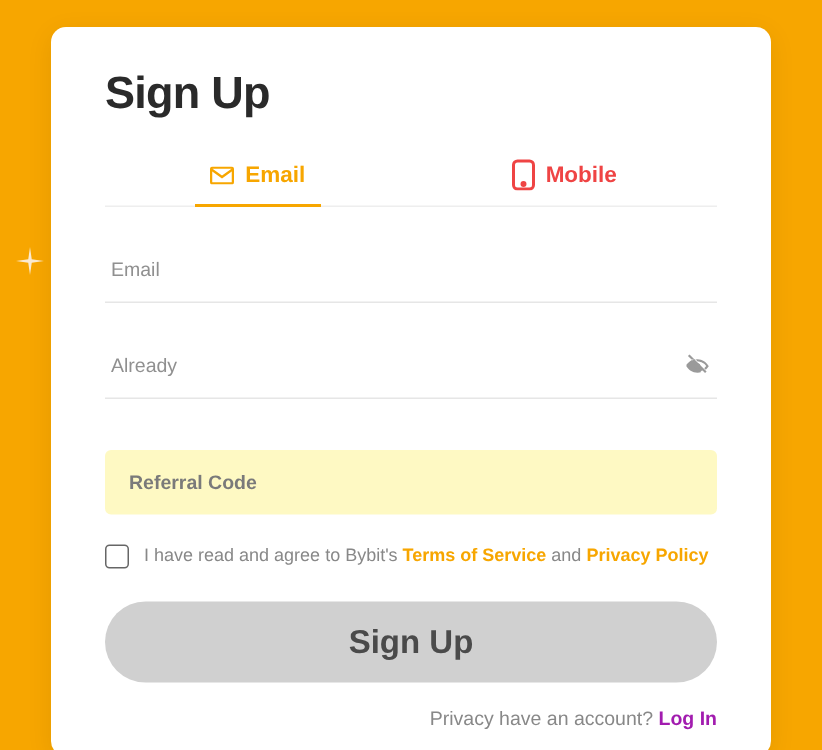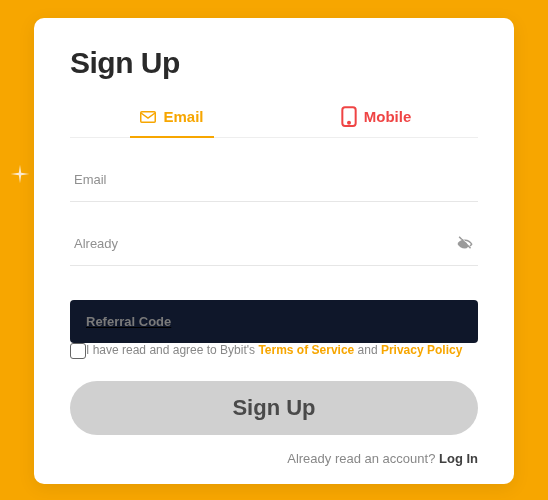--- a/index.html
+++ b/index.html
@@ -97,33 +97,34 @@
       padding: 6px 0;
     }
     .eye {
       width: 18px;
       height: 18px;
       color: #9a9a9a;
       cursor: pointer;
     }
     .referral-wrap {
       margin-top: 34px;
-      background: #0f172a;
+      background: #fef9c3;
       border-radius: 4px;
       padding: 14px 16px;
-      text-decoration: underline;
     }
     .referral-label {
       font-size: 13px;
       font-weight: 600;
       color: #7a7a7a;
     }
     .agree-row {
       display: flex;
       align-items: center;
+      gap: 10px;
+      margin-top: 20px;
     }
     .checkbox {
       width: 16px;
       height: 16px;
       border: 1.5px solid #666;
       border-radius: 3px;
       cursor: pointer;
       background: #fff;
       flex-shrink: 0;
     }
@@ -149,21 +150,21 @@
       padding: 14px 0;
       cursor: pointer;
     }
     .login-row {
       text-align: right;
       margin-top: 16px;
       font-size: 13px;
       color: #888;
     }
     .login-row .login-link {
-      color: #404040;
+      color: #a21caf;
       font-weight: 700;
       cursor: pointer;
     }
   </style>
 </head>
 <body>
 
 <div class="star">
   <svg viewBox="0 0 24 24" fill="currentColor">
       <path d="M12 4 L13 11 L20 12 L13 13 L12 20 L11 13 L4 12 L11 11 Z"></path>
@@ -219,15 +220,15 @@
   <div class="agree-row">
     <div class="checkbox"></div>
     <div class="agree-text">
       <span>I have read and agree to Bybit's </span><span class="link">Terms of Service</span><span> and </span><span class="link">Privacy Policy</span>
     </div>
   </div>
 
   <button class="signup-btn">Sign Up</button>
 
   <div class="login-row">
-    <span>Already read an account? </span><span class="login-link">Log In</span>
+    <span>Privacy have an account? </span><span class="login-link">Log In</span>
   </div>
 </div>
 
 </body></html>

